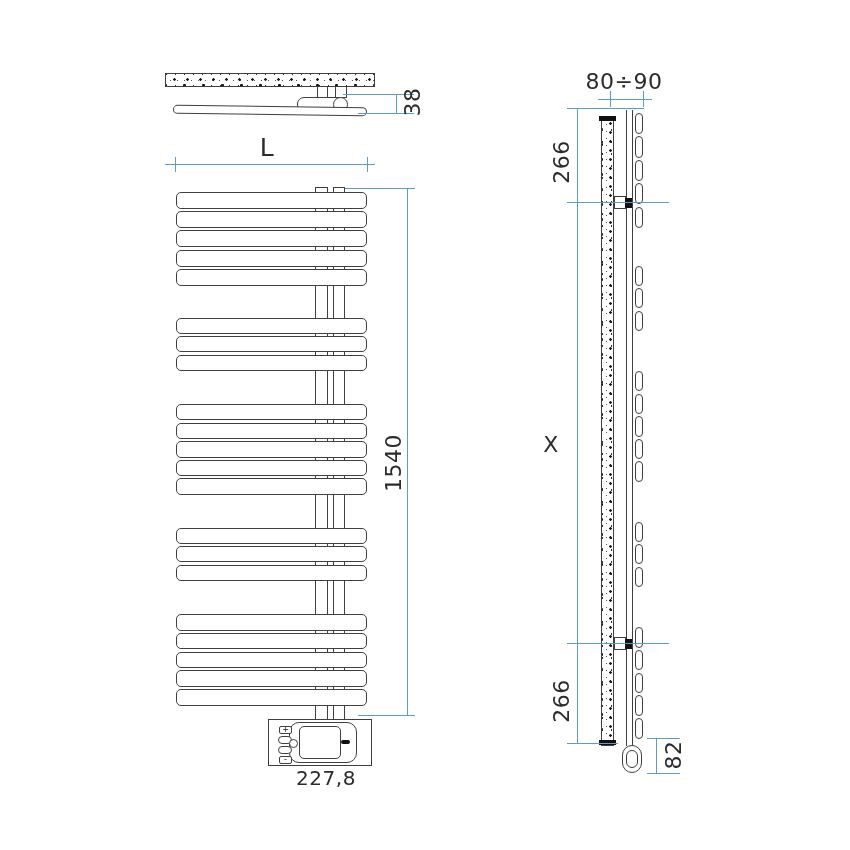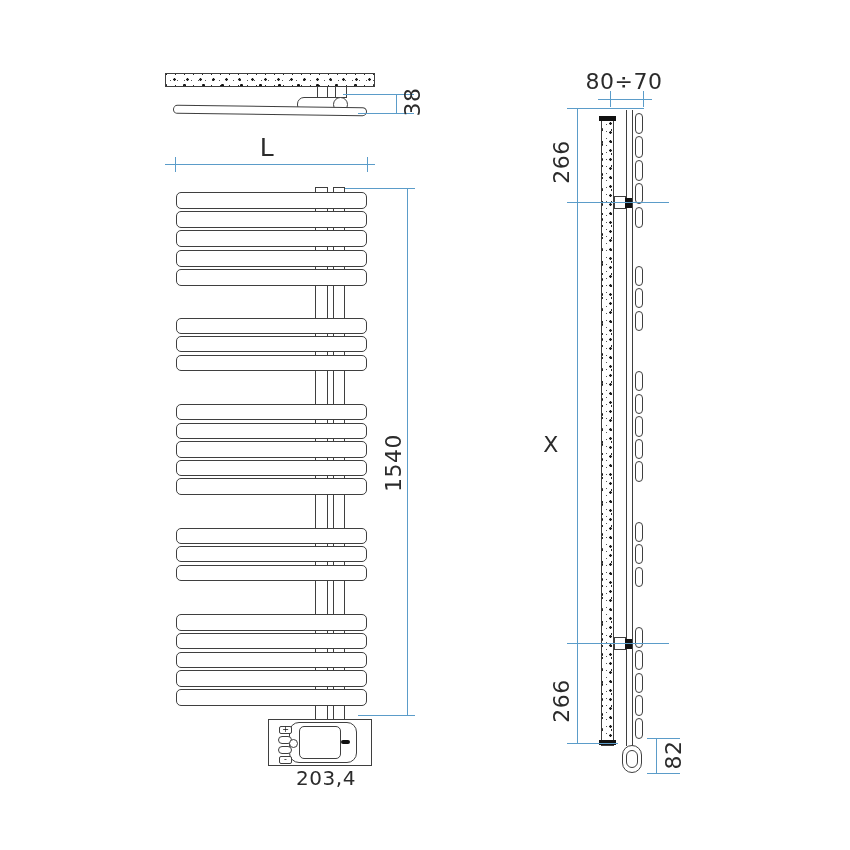--- a/index.html
+++ b/index.html
@@ -93,26 +93,26 @@
       <div class="draw" style="left:268px;top:719px;width:104px;height:47px;"></div>
       <div class="draw" style="left:289px;top:722px;width:68px;height:41px;border-radius:10px;"></div>
       <div class="draw" style="left:299px;top:726px;width:42px;height:33px;border-radius:5px;"></div>
       <div class="btn" style="left:279px;top:726px;width:13px;height:8px;">+</div>
       <div class="btn" style="left:278px;top:736px;width:14px;height:8px;border-radius:4px;"></div>
       <div class="btn" style="left:278px;top:746px;width:14px;height:8px;border-radius:4px;"></div>
       <div class="btn" style="left:279px;top:756px;width:13px;height:8px;">-</div>
       <div class="draw" style="left:289px;top:739px;width:9px;height:9px;border-radius:50%;"></div>
       <div class="blk" style="left:341px;top:740px;width:9px;height:4px;border-radius:2px;"></div>
     </div>
-    <div class="dim" style="left:286px;top:767px;width:80px;height:22px;font-size:20px;">203,4</div>
+    <div class="dim" style="left:286px;top:767px;width:80px;height:22px;font-size:20px;">227,8</div>
   </div>
 
   <div>
 
-    <div class="dim" style="left:584px;top:69px;width:80px;height:24px;">80÷70</div>
+    <div class="dim" style="left:584px;top:69px;width:80px;height:24px;">80÷90</div>
     <div class="dln h" style="left:598px;top:99px;width:54px;"></div>
     <div class="dln v" style="left:610px;top:91px;height:16px;"></div>
     <div class="dln v" style="left:643px;top:91px;height:16px;"></div>
 
     <div class="draw speckle" style="left:601px;top:117px;width:13px;height:629px;"></div>
     <div class="cap" style="left:599px;top:116px;width:17px;height:5px;"></div>
     <div class="cap" style="left:599px;top:740px;width:17px;height:5px;"></div>
 
     <div class="tube" style="left:626px;top:110px;width:7px;height:636px;border-top:none;"></div>
 

